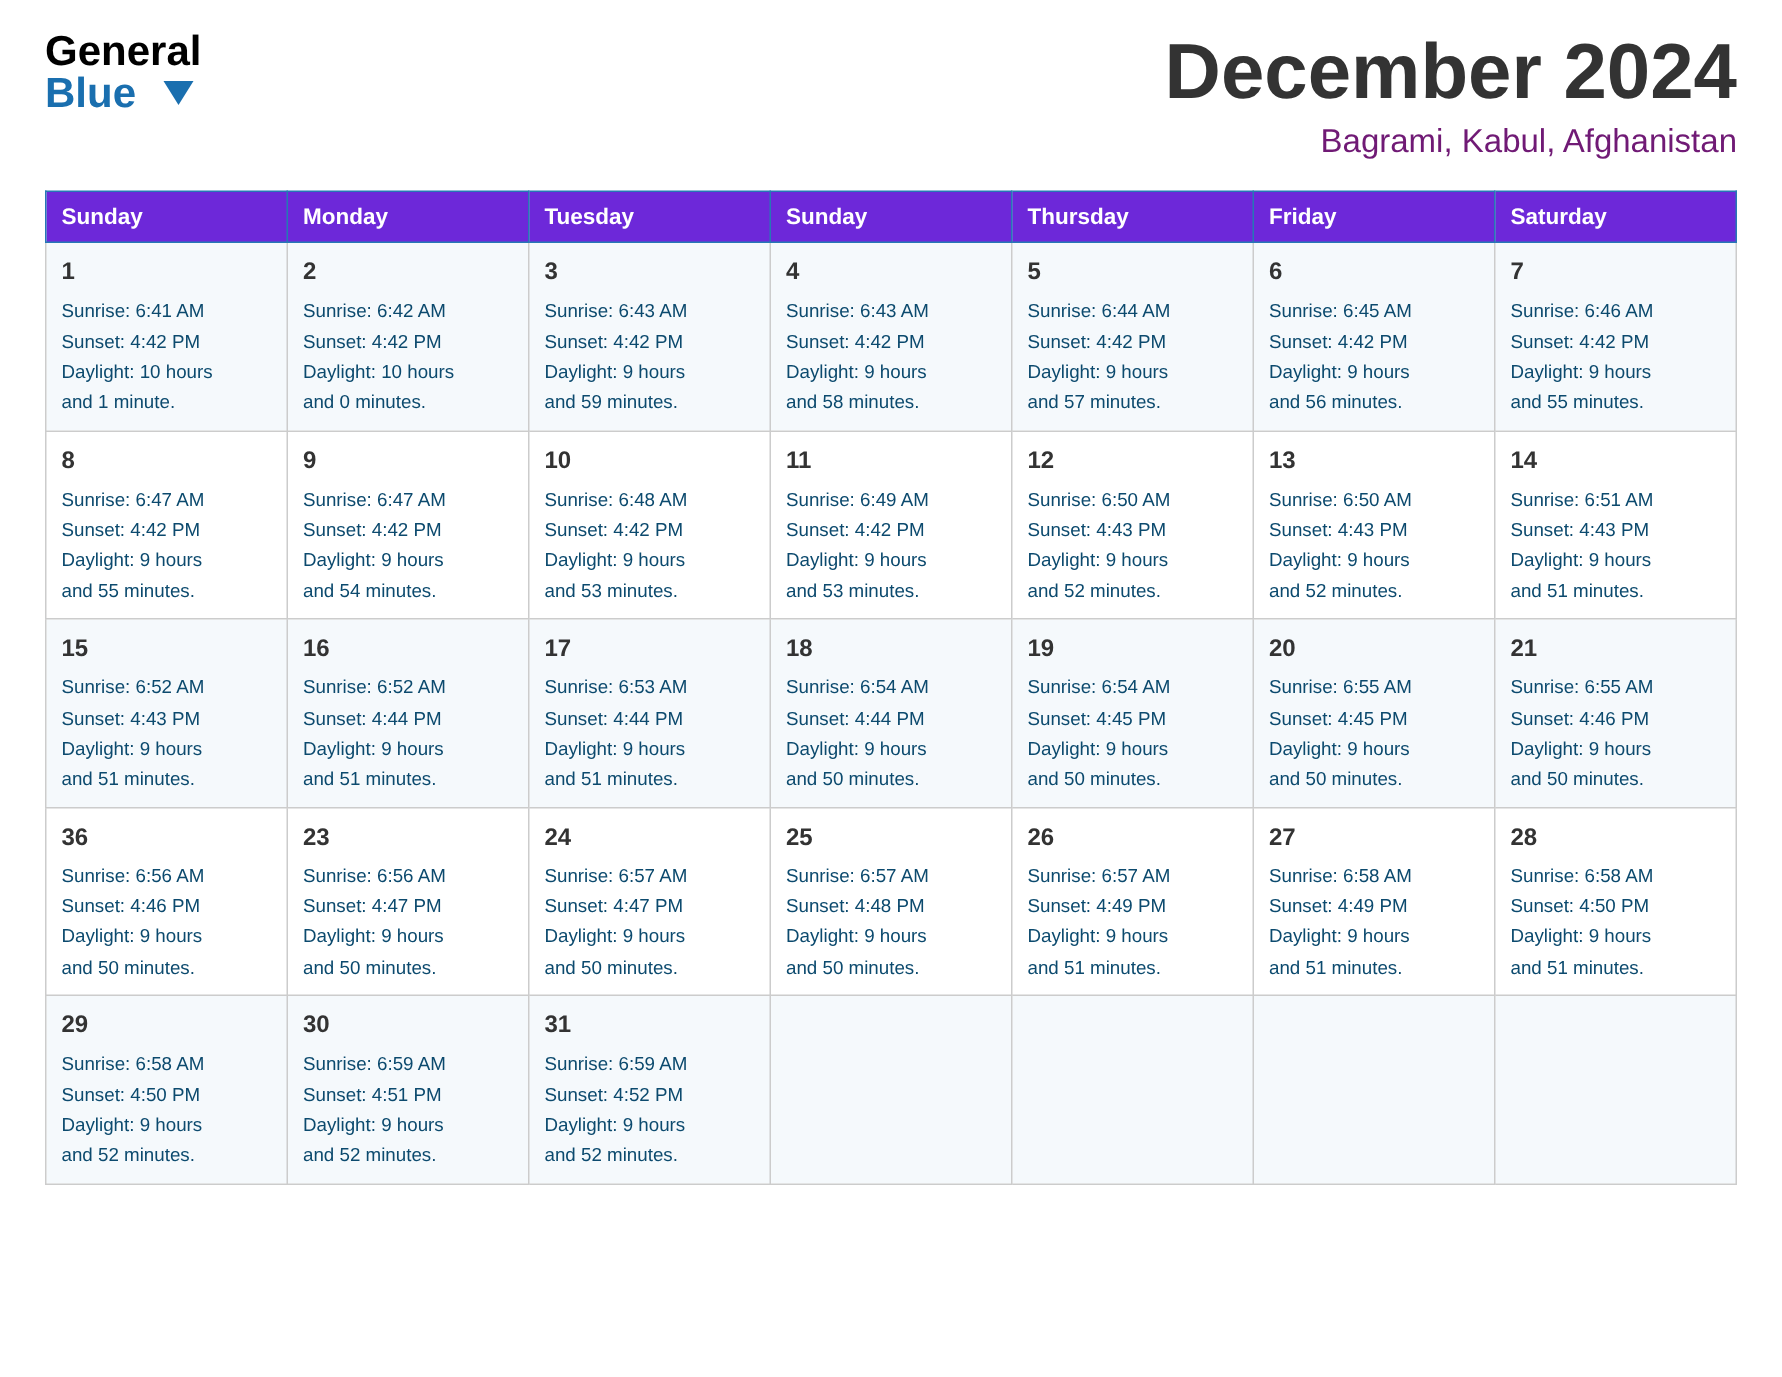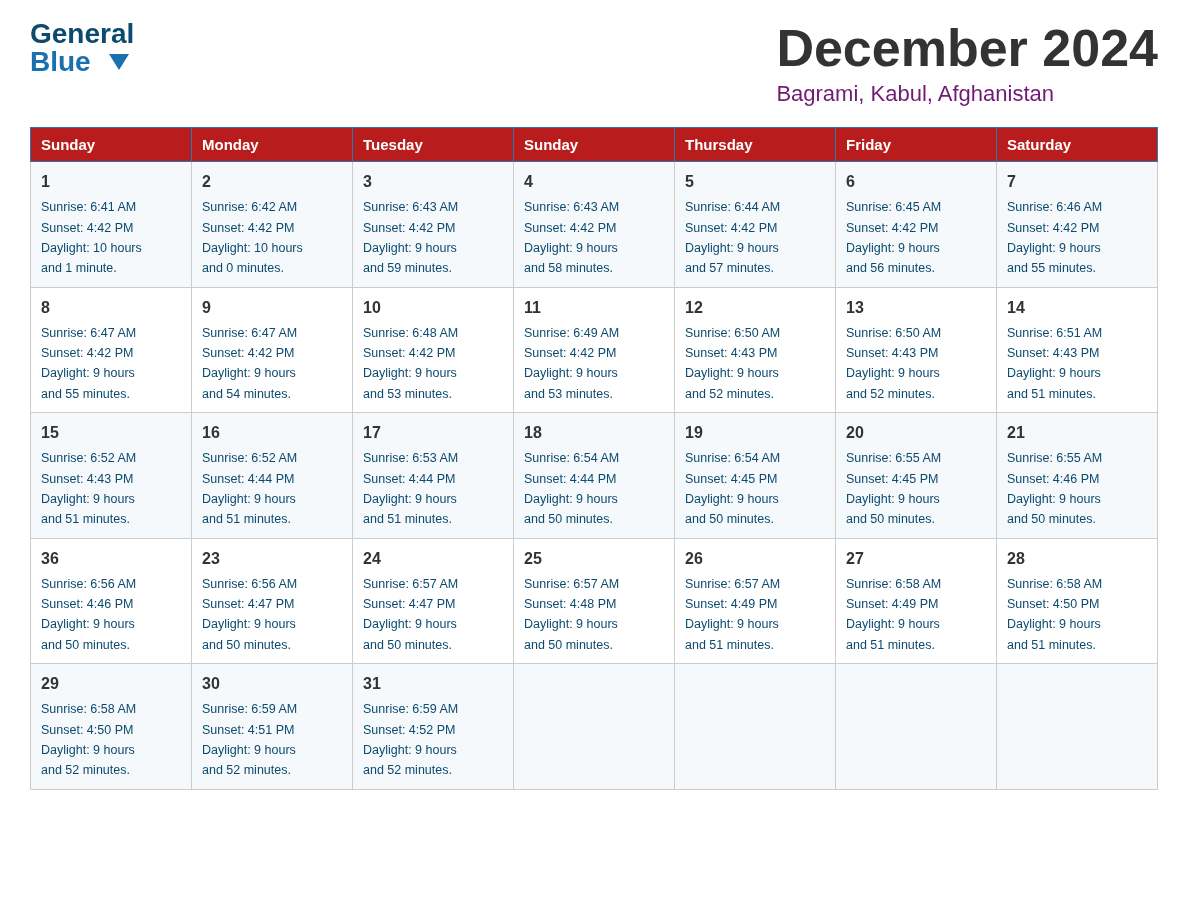--- a/index.html
+++ b/index.html
@@ -18,61 +18,61 @@
       margin-bottom: 20px;
     }
     .logo {
       display: flex;
       flex-direction: column;
       align-items: flex-start;
     }
     .logo-general {
       font-size: 28px;
       font-weight: bold;
-      color: #0c4a6e;
+      color: #000000;
       line-height: 1;
     }
     .logo-blue {
       font-size: 28px;
       font-weight: bold;
       color: #1a6faf;
       line-height: 1;
       display: flex;
       align-items: center;
       gap: 16px;
     }
     .logo-triangle {
       width: 0;
       height: 0;
       border-left: 10px solid transparent;
       border-right: 10px solid transparent;
       border-top: 16px solid #1a6faf;
       margin-left: 2px;
     }
     .title-area {
-      text-align: left;
+      text-align: right;
     }
     .month-title {
       font-size: 52px;
       font-weight: bold;
       color: #333;
       line-height: 1.1;
     }
     .location-title {
       font-size: 22px;
       color: #701a75;
       margin-top: 4px;
     }
     table {
       width: 100%;
       border-collapse: collapse;
       table-layout: fixed;
     }
     thead tr th {
-      background-color: #b91c1c;
+      background-color: #6d28d9;
       color: #fff;
       font-size: 15px;
       font-weight: bold;
       padding: 8px 10px;
       text-align: left;
       border: 1px solid #2678b5;
     }
     tbody tr td {
       vertical-align: top;
       padding: 8px 10px;

